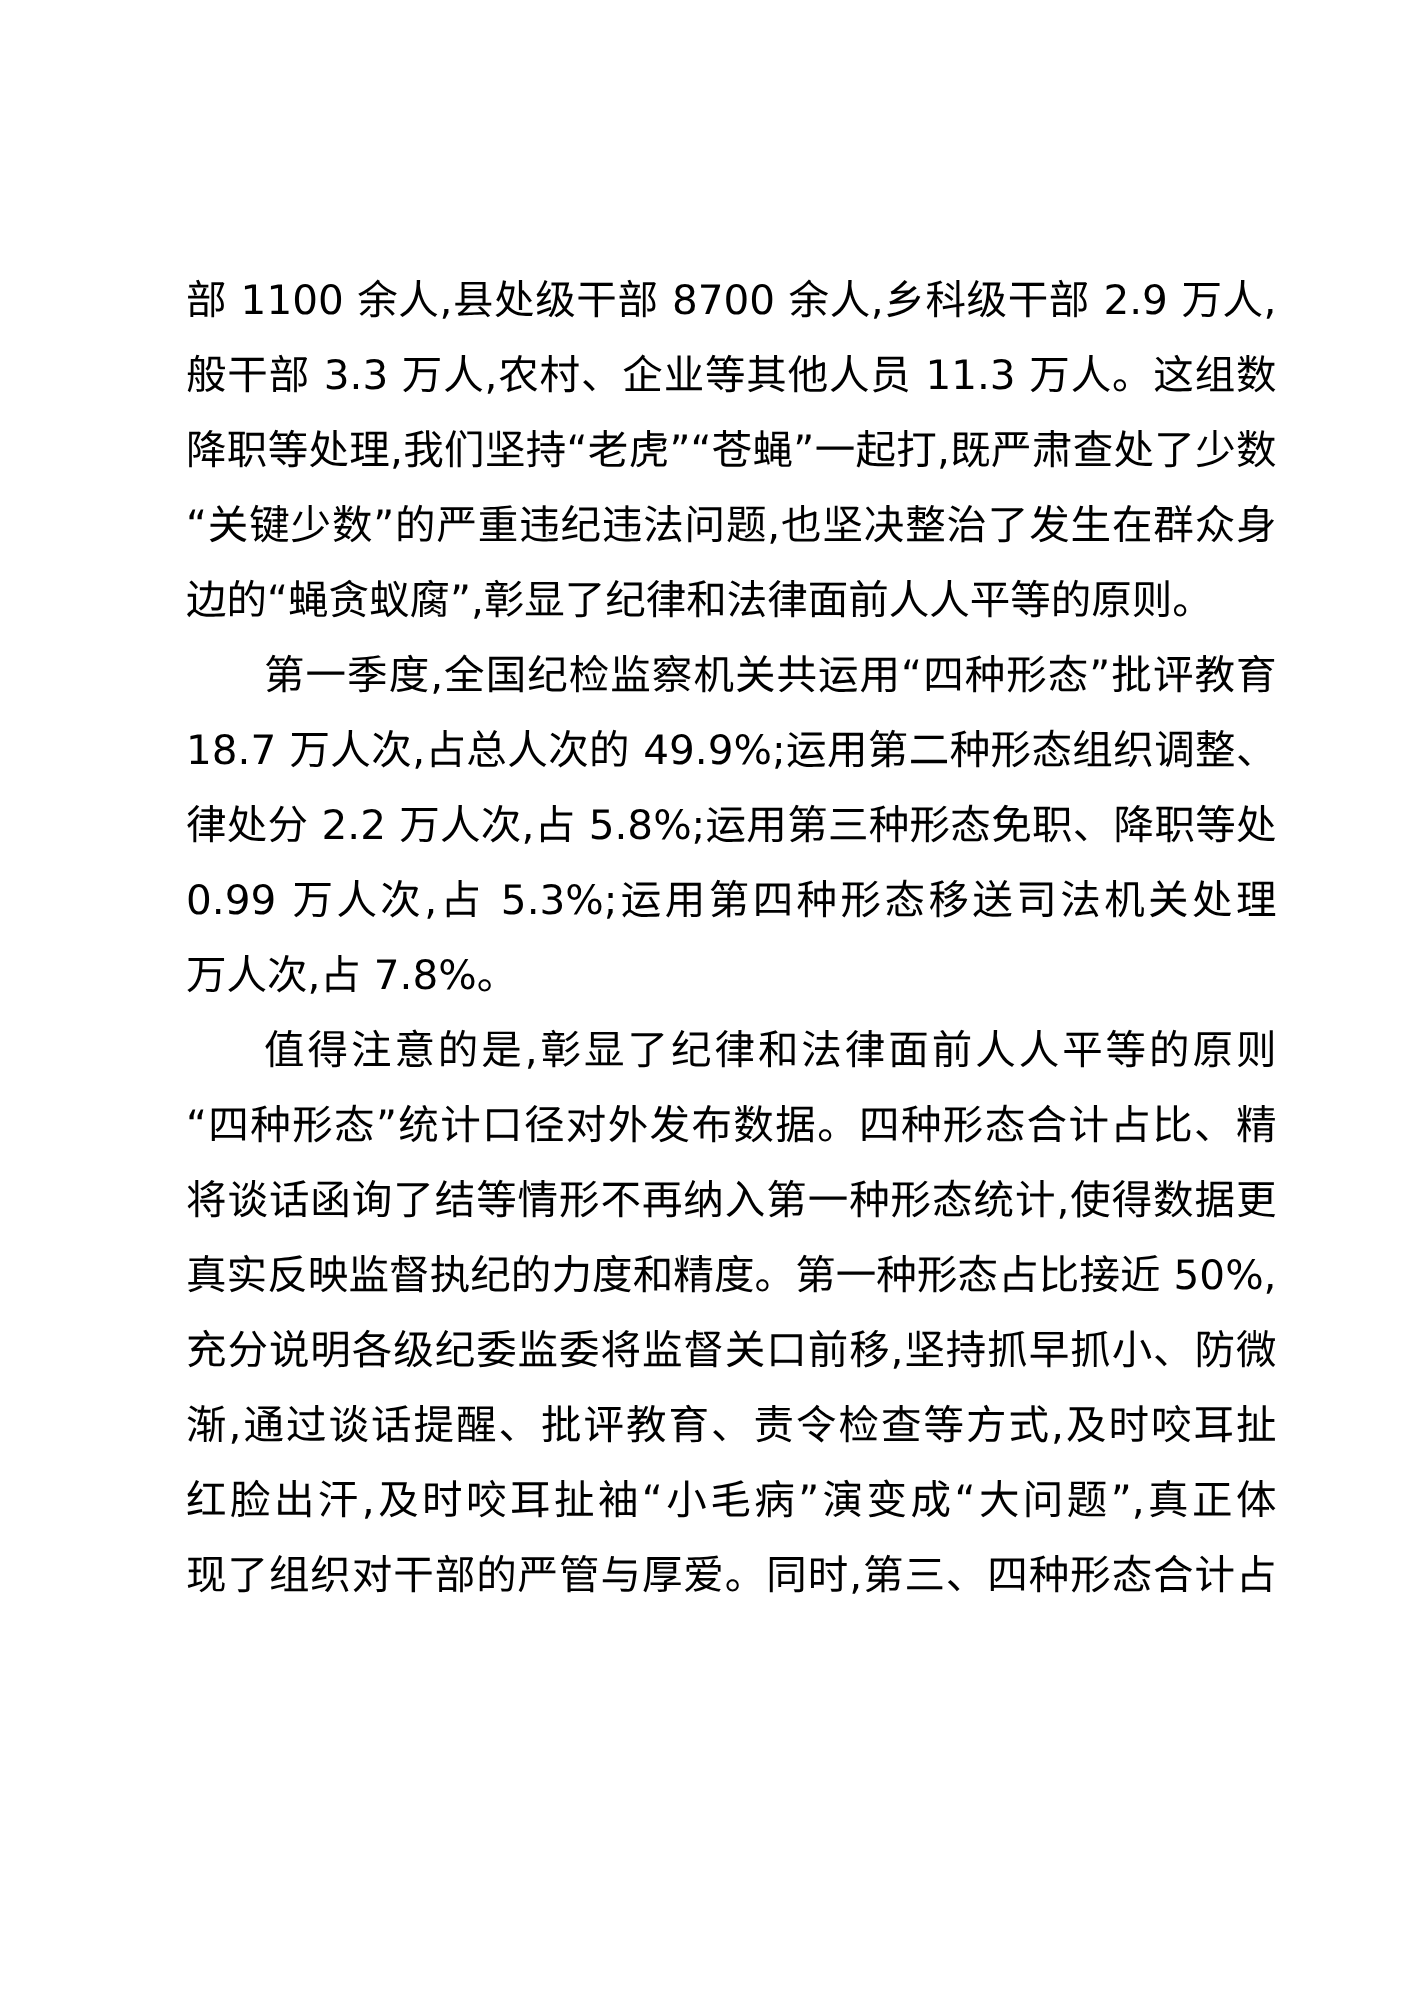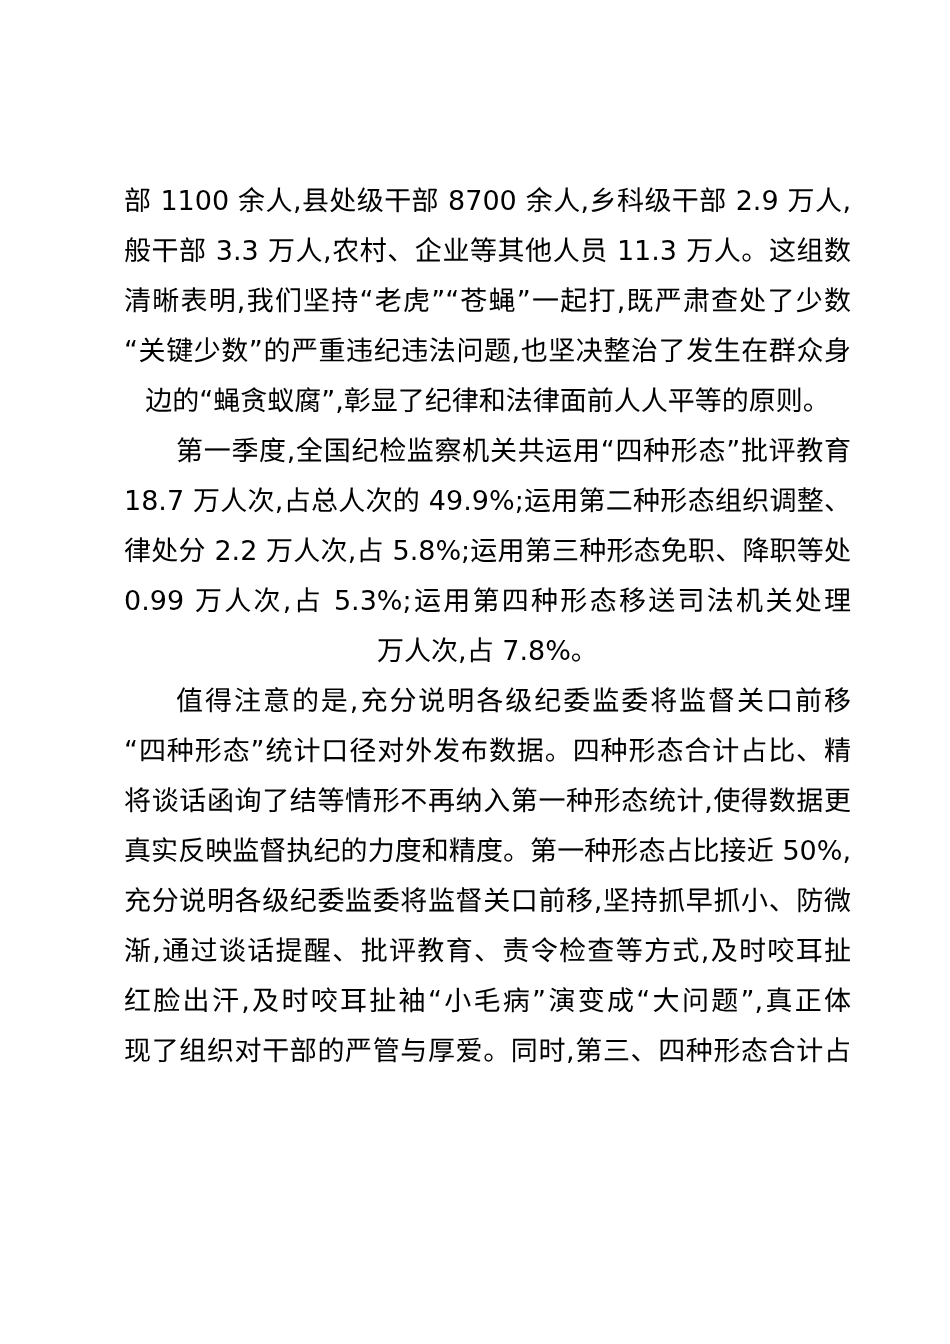--- a/index.html
+++ b/index.html
@@ -21,49 +21,49 @@
     width: 727px;
     color: #000000;
     font-family: "DejaVu Sans", sans-serif;
     font-size: 27px;
     font-weight: 400;
   }
   .line {
     height: 50px;
     line-height: 50px;
     overflow: hidden;
-    text-align: center;
+    text-align: left;
     white-space: normal;
   }
   
   .line.fill {
     text-align: justify;
     text-align-last: justify;
   }
   
   .line.indent {
     text-indent: 52px;
   }
 </style>
 </head>
 <body>
 
 <div class="page">
   <div class="text-block">
     <div class="line fill">部 1100 余人,县处级干部 8700 余人,乡科级干部 2.9 万人,一</div>
     <div class="line fill">般干部 3.3 万人,农村、企业等其他人员 11.3 万人。这组数据</div>
-    <div class="line fill">清晰表明,我们坚持“老虎”“苍蝇”一起打,既严肃查处了少数</div>
+    <div class="line fill">降职等处理,我们坚持“老虎”“苍蝇”一起打,既严肃查处了少数</div>
     <div class="line fill">“关键少数”的严重违纪违法问题,也坚决整治了发生在群众身</div>
     <div class="line">边的“蝇贪蚁腐”,彰显了纪律和法律面前人人平等的原则。</div>
     <div class="line fill indent">第一季度,全国纪检监察机关共运用“四种形态”批评教育</div>
     <div class="line fill">18.7 万人次,占总人次的 49.9%;运用第二种形态组织调整、纪</div>
     <div class="line fill">律处分 2.2 万人次,占 5.8%;运用第三种形态免职、降职等处理</div>
     <div class="line fill">0.99 万人次,占 5.3%;运用第四种形态移送司法机关处理 0.96</div>
     <div class="line">万人次,占 7.8%。</div>
-    <div class="line fill indent">值得注意的是,充分说明各级纪委监委将监督关口前移</div>
+    <div class="line fill indent">值得注意的是,彰显了纪律和法律面前人人平等的原则</div>
     <div class="line fill">“四种形态”统计口径对外发布数据。四种形态合计占比、精准,</div>
     <div class="line fill">将谈话函询了结等情形不再纳入第一种形态统计,使得数据更能</div>
     <div class="line fill">真实反映监督执纪的力度和精度。第一种形态占比接近 50%,</div>
     <div class="line fill">充分说明各级纪委监委将监督关口前移,坚持抓早抓小、防微杜</div>
     <div class="line fill">渐,通过谈话提醒、批评教育、责令检查等方式,及时咬耳扯袖、</div>
     <div class="line fill">红脸出汗,及时咬耳扯袖“小毛病”演变成“大问题”,真正体</div>
     <div class="line fill">现了组织对干部的严管与厚爱。同时,第三、四种形态合计占比</div>
   </div>
 </div>
 

